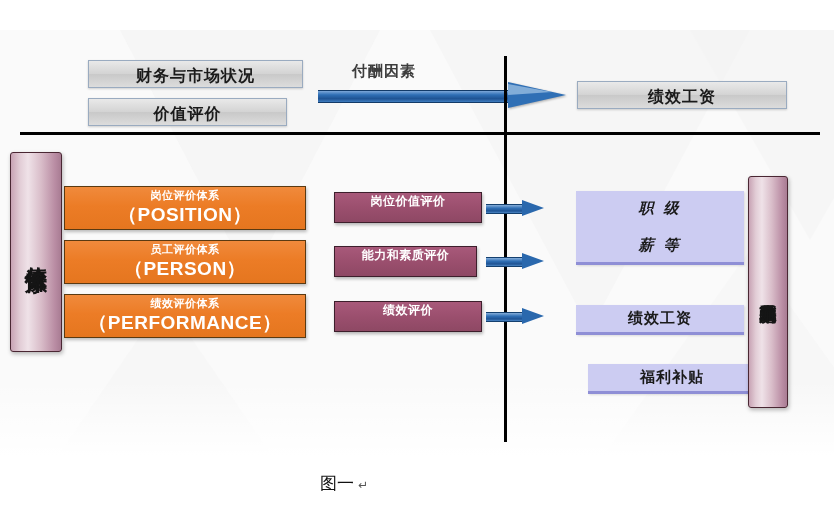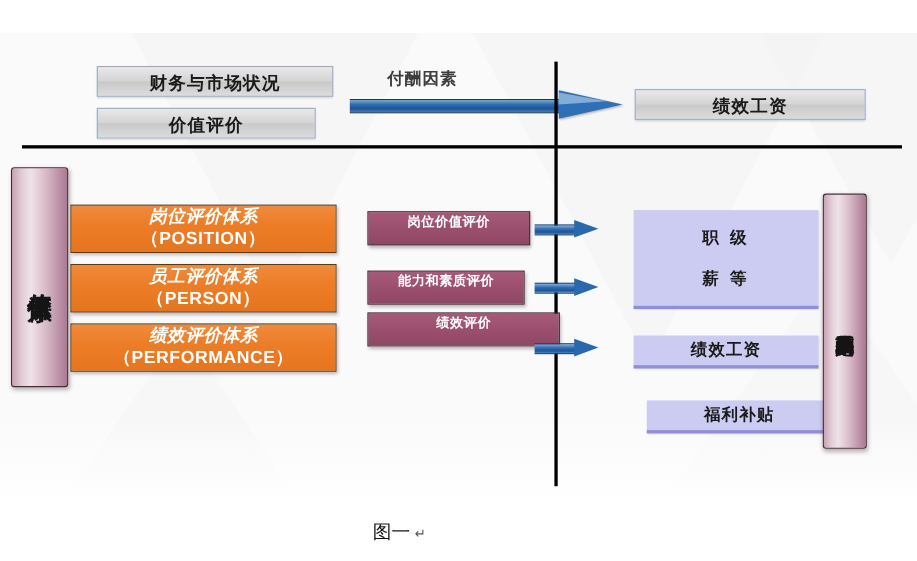--- a/index.html
+++ b/index.html
@@ -61,22 +61,22 @@
 
   .orange-box{
     position:absolute;
     background:linear-gradient(180deg,#f08a3c 0%,#ec7c26 45%,#e5761f 100%);
     border:1px solid #5a3a12;
     box-sizing:border-box;
     display:flex;flex-direction:column;align-items:center;justify-content:center;
     color:#ffffff;font-weight:bold;
     box-shadow:1px 2px 3px rgba(0,0,0,.25);
   }
-  .orange-box .l1{font-size:16px;line-height:1.25;letter-spacing:.5px;font-style:italic;}
-  .orange-box .l2{font-size:16px;line-height:1.3;letter-spacing:.5px;}
+  .orange-box .l1{font-size:11px;line-height:1.25;letter-spacing:.5px;}
+  .orange-box .l2{font-size:19px;line-height:1.3;letter-spacing:.5px;}
 
   .plum-box{
     position:absolute;
     background:linear-gradient(180deg,#a8597a 0%,#9b4f6e 50%,#8e4864 100%);
     border:1px solid #3d1f2c;
     box-sizing:border-box;
     display:flex;align-items:flex-start;justify-content:center;
     color:#ffffff;font-size:12px;font-weight:bold;letter-spacing:.5px;
     box-shadow:1px 2px 3px rgba(0,0,0,.28);
   }
@@ -148,21 +148,20 @@
     position:absolute;left:36px;top:0;width:0;height:0;
     border-top:8px solid transparent;border-bottom:8px solid transparent;
     border-left:22px solid #2a68ad;
   }
 
   
   .caption{
     position:absolute;left:0;top:472px;width:688px;
     text-align:center;color:#111;font-size:17px;
     font-family:"DejaVu Sans","Liberation Sans",sans-serif;
-    padding-left:19px;
   }
   .caption .pilcrow{font-size:12px;color:#555;margin-left:4px;}
 </style>
 </head>
 <body>
 
 <div id="stage">
 
   <div class="slide-bg"></div>
   <div class="bgshape bg-tri1"></div>
@@ -209,38 +208,38 @@
     <span class="l1">员工评价体系</span>
     <span class="l2">（PERSON）</span>
   </div>
 
   <div class="plum-box" style="left:334px;top:192px;width:148px;height:31px;">
     <span>岗位价值评价</span>
   </div>
   <div class="plum-box" style="left:334px;top:246px;width:143px;height:31px;">
     <span>能力和素质评价</span>
   </div>
-  <div class="plum-box" style="left:334px;top:284px;width:175px;height:31px;">
+  <div class="plum-box" style="left:334px;top:301px;width:148px;height:31px;">
     <span>绩效评价</span>
   </div>
 
   <div class="sarrow" style="left:486px;top:200px;">
     <div class="shaft"></div>
     <div class="head"></div>
   </div>
   <div class="sarrow" style="left:486px;top:253px;">
     <div class="shaft"></div>
     <div class="head"></div>
   </div>
   <div class="sarrow" style="left:486px;top:308px;">
     <div class="shaft"></div>
     <div class="head"></div>
   </div>
 
-  <div class="lav-box" style="left:576px;top:191px;width:168px;height:90px;">
+  <div class="lav-box" style="left:576px;top:191px;width:168px;height:74px;font-style:italic;">
     <span class="line" style="margin-bottom:18px;">职 级</span>
     <span class="line">薪 等</span>
   </div>
   <div class="lav-box" style="left:576px;top:305px;width:168px;height:30px;">
     <span class="line" style="letter-spacing:1px;">绩效工资</span>
   </div>
   <div class="lav-box" style="left:588px;top:364px;width:168px;height:30px;">
     <span class="line" style="letter-spacing:1px;">福利补贴</span>
   </div>
 

